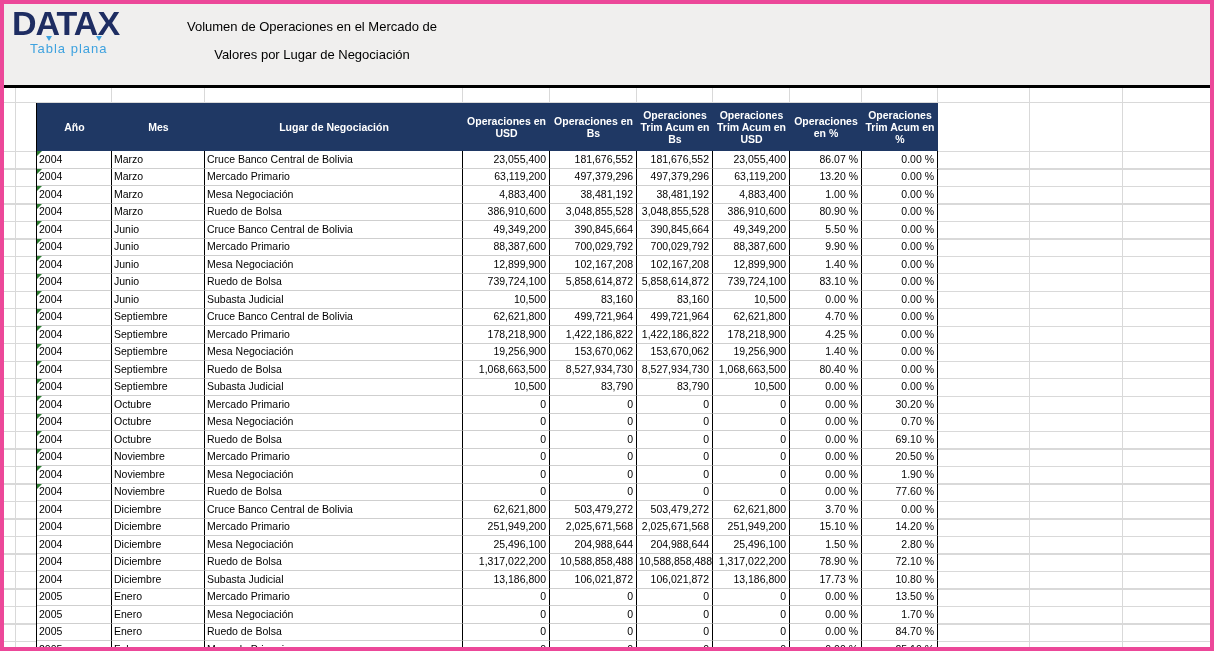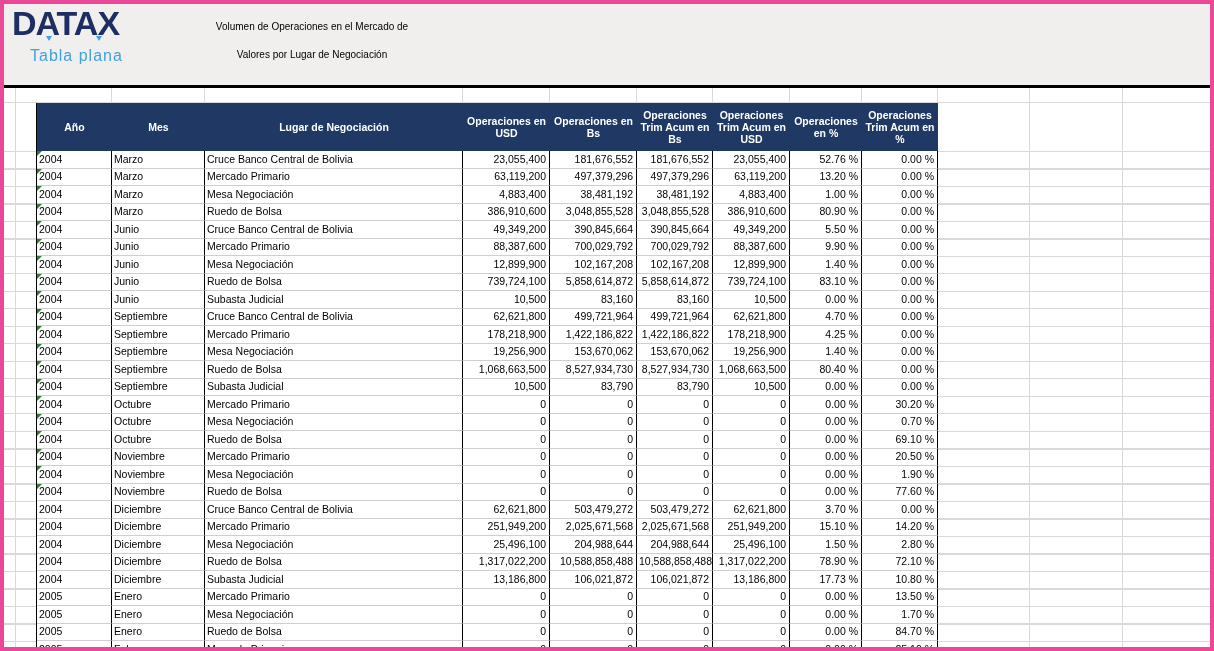--- a/index.html
+++ b/index.html
@@ -29,26 +29,26 @@
     position:absolute; left:8px; top:0px; font-size:34px; font-weight:700;
     color:var(--logo-navy); letter-spacing:-1px;
   }
   .amark{
     position:absolute; width:0; height:0; top:32px;
     border-left:3px solid transparent; border-right:3px solid transparent;
     border-top:5px solid var(--accent-blue);
   }
   .m1{left:42px;} .m2{left:92px;}
   .tagline{
-    position:absolute; left:26px; top:43px; font-size:16px;
+    position:absolute; left:26px; top:37px; font-size:13px;
     color:var(--accent-blue); letter-spacing:1px;
   }
   .title{
     position:absolute; left:108px; top:9px; width:400px; text-align:center;
-    font-size:10px; line-height:28px; color:#000;
+    font-size:13px; line-height:28px; color:#000;
   }
   
   .vline{position:absolute; width:1px; background:var(--grid-line); top:84px; bottom:0; z-index:0;}
   .v-a{left:11px;} .v-b{left:1025px;} .v-c{left:1118px;}
   .tick{position:absolute; width:1px; height:15px; top:84px; background:var(--grid-line); z-index:0;}
   .hline-top{position:absolute; left:0; right:0; top:98px; height:1px; background:var(--grid-line); z-index:0;}
   .hrows{
     position:absolute; left:0; right:0; top:147px; bottom:0; z-index:0;
     background:repeating-linear-gradient(to bottom, var(--grid-line) 0 1px, transparent 1px 17.5px);
   }
@@ -140,21 +140,21 @@
       <td class="c-year flag">
         <span class="flag-tri"></span>
         <span class="val">2004</span>
       </td>
       <td class="c-text">Marzo</td>
       <td class="c-text">Cruce Banco Central de Bolivia</td>
       <td class="c-num">23,055,400</td>
       <td class="c-num">181,676,552</td>
       <td class="c-num">181,676,552</td>
       <td class="c-num">23,055,400</td>
-      <td class="c-num">52.76 %</td>
+      <td class="c-num">86.07 %</td>
       <td class="c-num">0.00 %</td>
     </tr>
         <tr>
       <td class="c-year flag">
         <span class="flag-tri"></span>
         <span class="val">2004</span>
       </td>
       <td class="c-text">Marzo</td>
       <td class="c-text">Mercado Primario</td>
       <td class="c-num">63,119,200</td>

